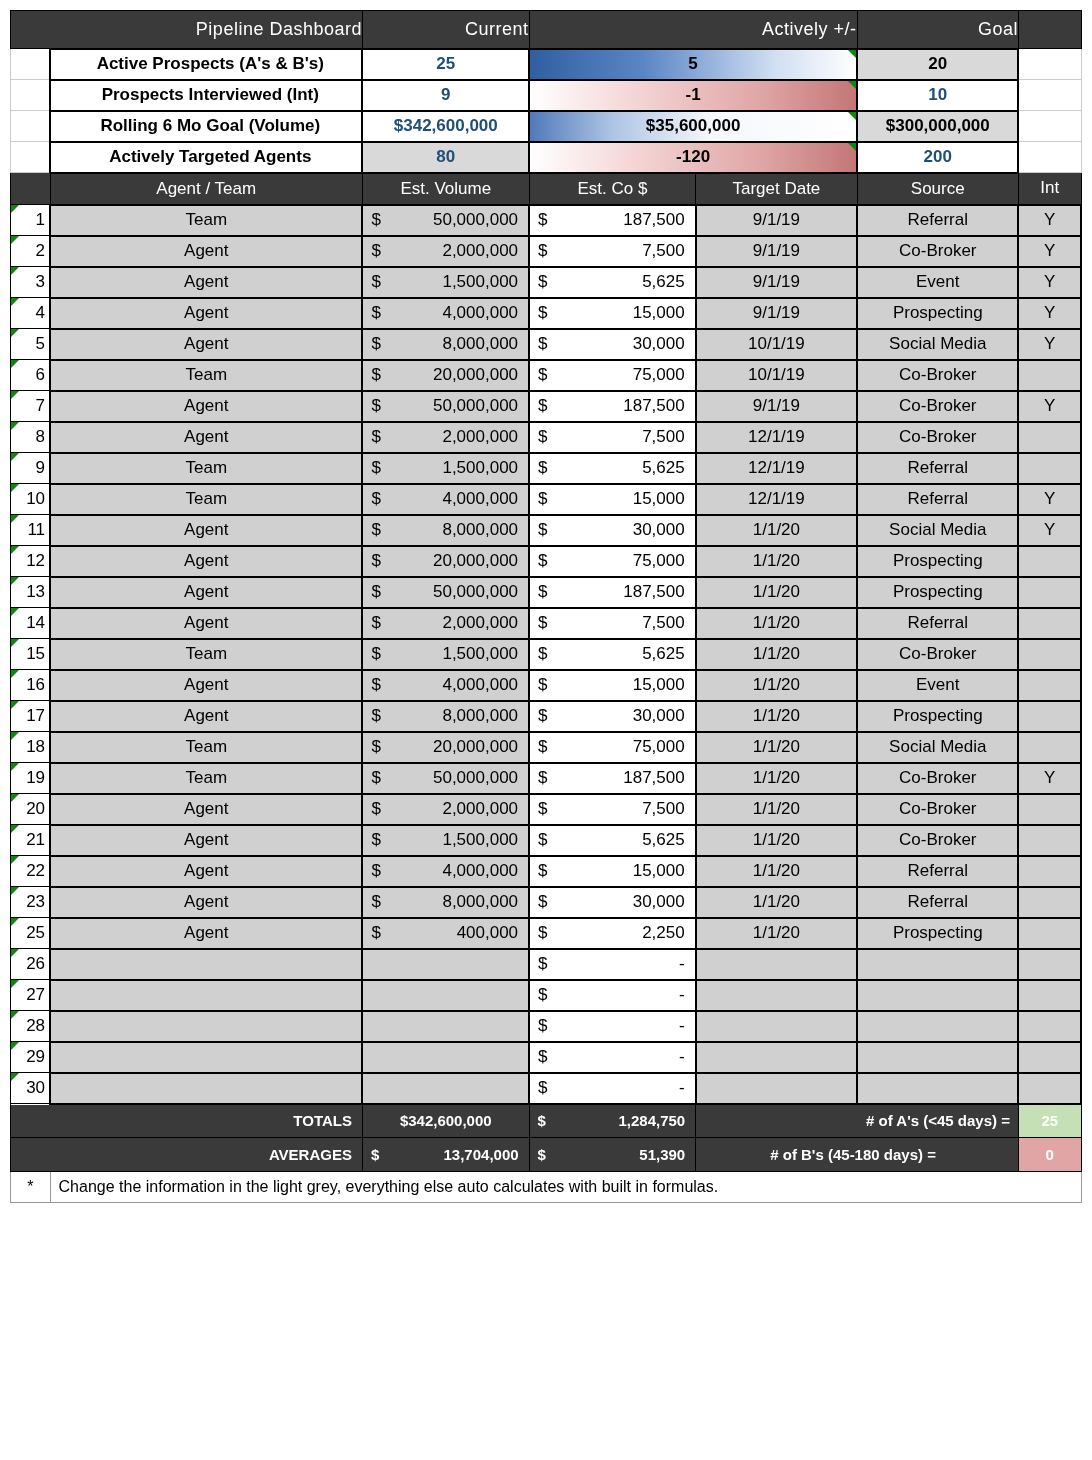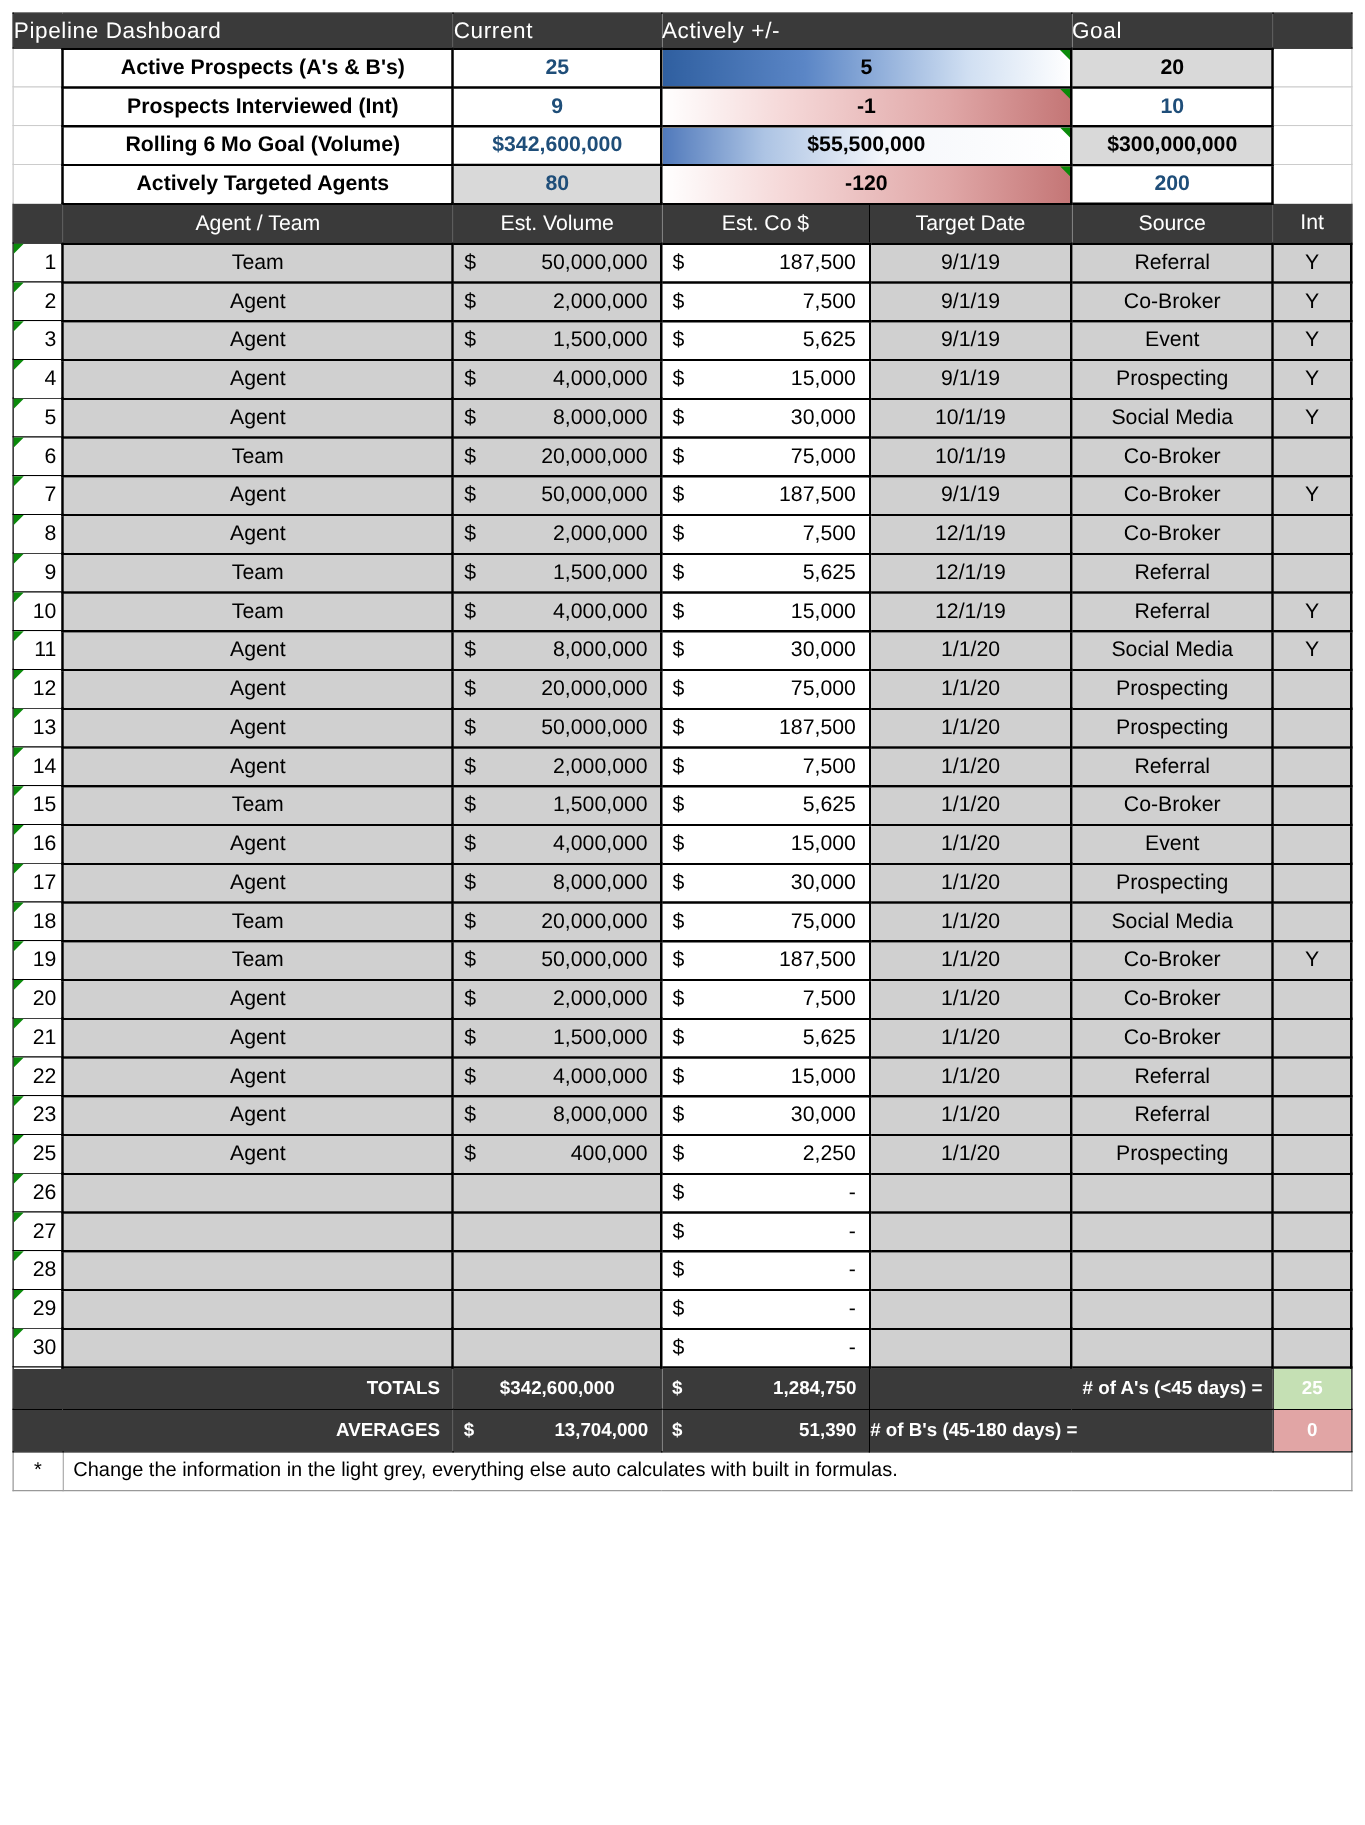--- a/index.html
+++ b/index.html
@@ -20,25 +20,25 @@
     padding: 0;
     height: 31px;
     vertical-align: middle;
     font-size: 17px;
     position: relative;
   }
   .hdr-dark {
     background: #3a3a3a;
     color: #fff;
     font-family: "Century Gothic", "Avant Garde", sans-serif;
-    text-align: left;
+    text-align: right;
     font-weight: 400;
     letter-spacing: 0.5px;
     font-size: 18px;
-    height: 28px;
+    height: 38px;
     border: 1px solid #000;
   }
   .metric-label {
     font-weight: 700;
     padding-left: 8px;
     text-align: center;
     background: #fff;
     border: 2px solid #000;
   }
   .metric-current {
@@ -174,21 +174,21 @@
         <td class="metric-label">Prospects Interviewed (Int)</td>
         <td class="metric-current ">9</td>
         <td colspan="2" class="progress-cell grad-red green-tri-r">-1</td>
         <td class="metric-goal ">10</td>
         <td class="blank-left"></td>
       </tr>
       <tr>
         <td class="blank-left"></td>
         <td class="metric-label">Rolling 6 Mo Goal (Volume)</td>
         <td class="metric-current ">$342,600,000</td>
-        <td colspan="2" class="progress-cell grad-bluemid green-tri-r">$55,500,000</td>
+        <td colspan="2" class="progress-cell grad-bluemid green-tri-r">$35,600,000</td>
         <td class="metric-goal grey">$300,000,000</td>
         <td class="blank-left"></td>
       </tr>
       <tr>
         <td class="blank-left"></td>
         <td class="metric-label">Actively Targeted Agents</td>
         <td class="metric-current grey">80</td>
         <td colspan="2" class="progress-cell grad-red green-tri-r">-120</td>
         <td class="metric-goal ">200</td>
         <td class="blank-left"></td>
@@ -644,21 +644,21 @@
   <tr class="totals-row">
     <td colspan="2" class="lbl">AVERAGES</td>
     <td class="money">
           <span class="dollar">$</span>
           <span class="val">13,704,000</span>
         </td>
     <td class="money">
           <span class="dollar">$</span>
           <span class="val">51,390</span>
         </td>
-    <td colspan="2" style="text-align:left;padding-right:8px;"># of B's (45-180 days)  =</td>
+    <td colspan="2" style="text-align:center;padding-right:8px;"># of B's (45-180 days)  =</td>
     <td class="count-b">0</td>
   </tr>
 
   <tr class="footnote">
     <td class="star">*</td>
     <td colspan="6">Change the information in the light grey, everything else auto calculates with built in formulas.</td>
   </tr>
 
 </tbody>
   </table>

